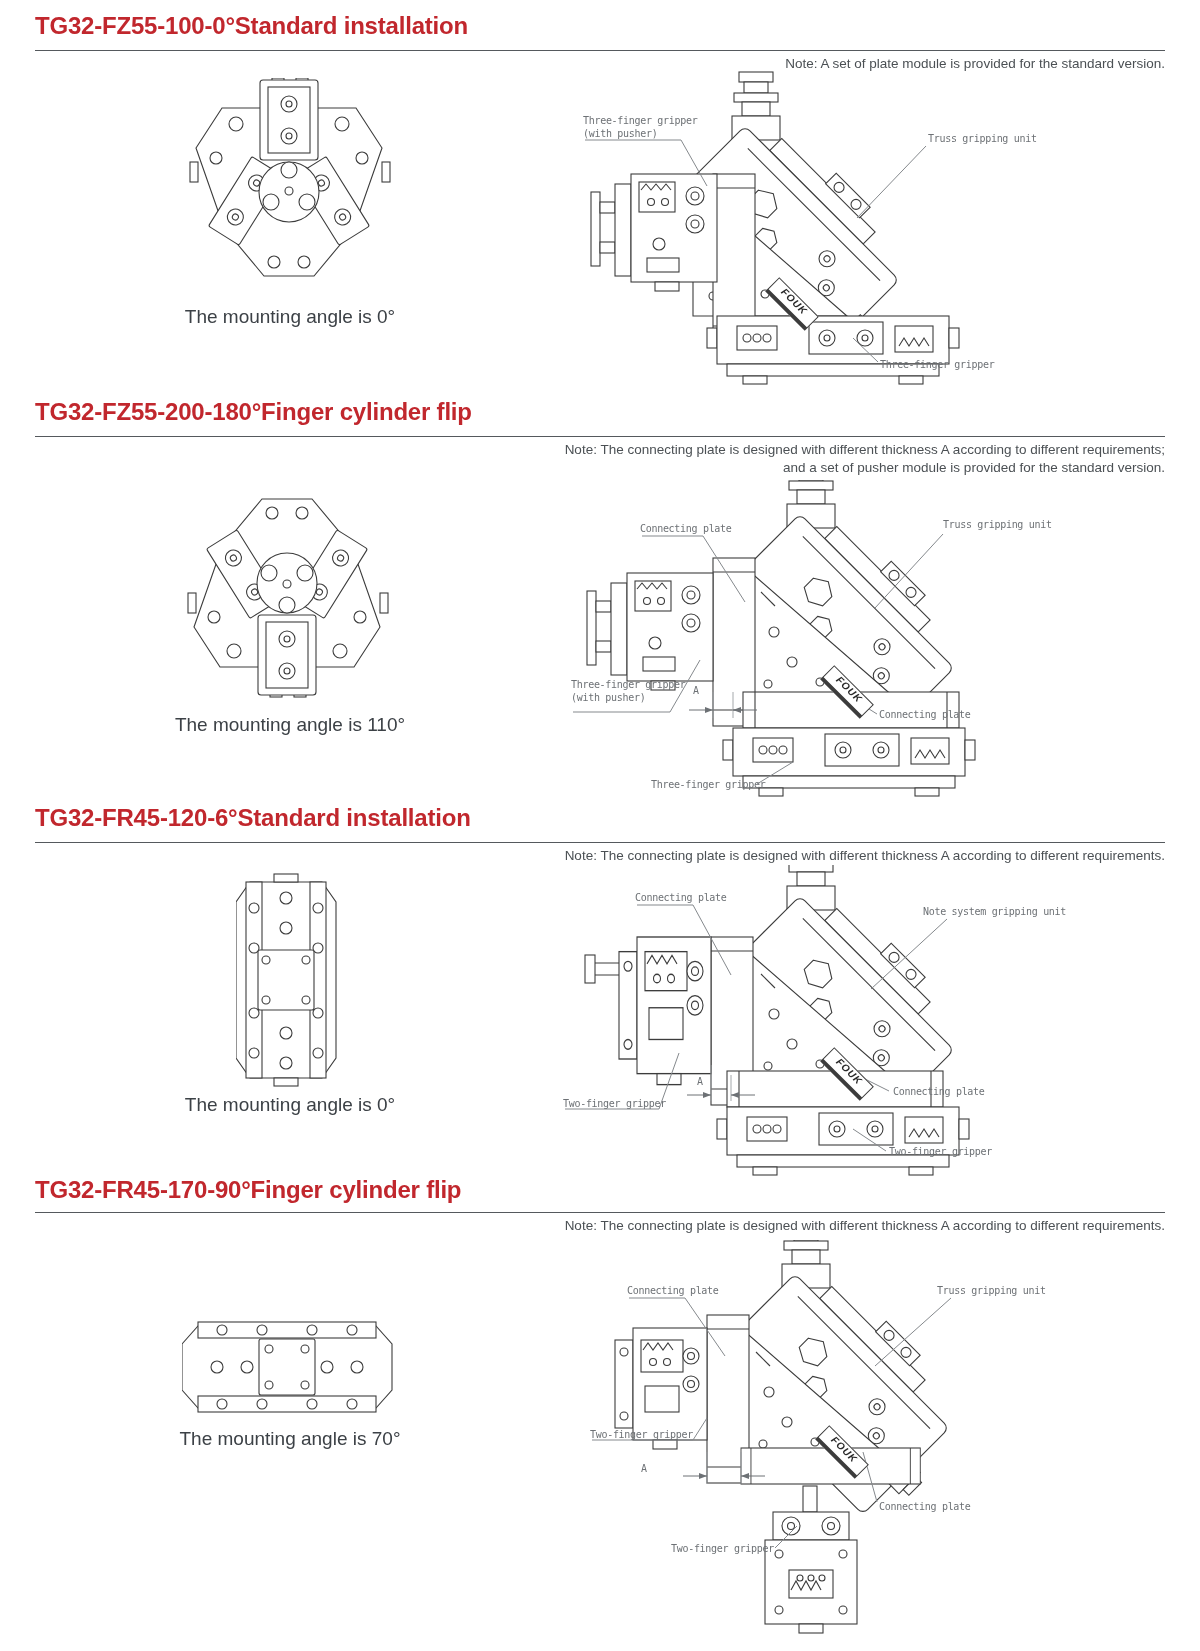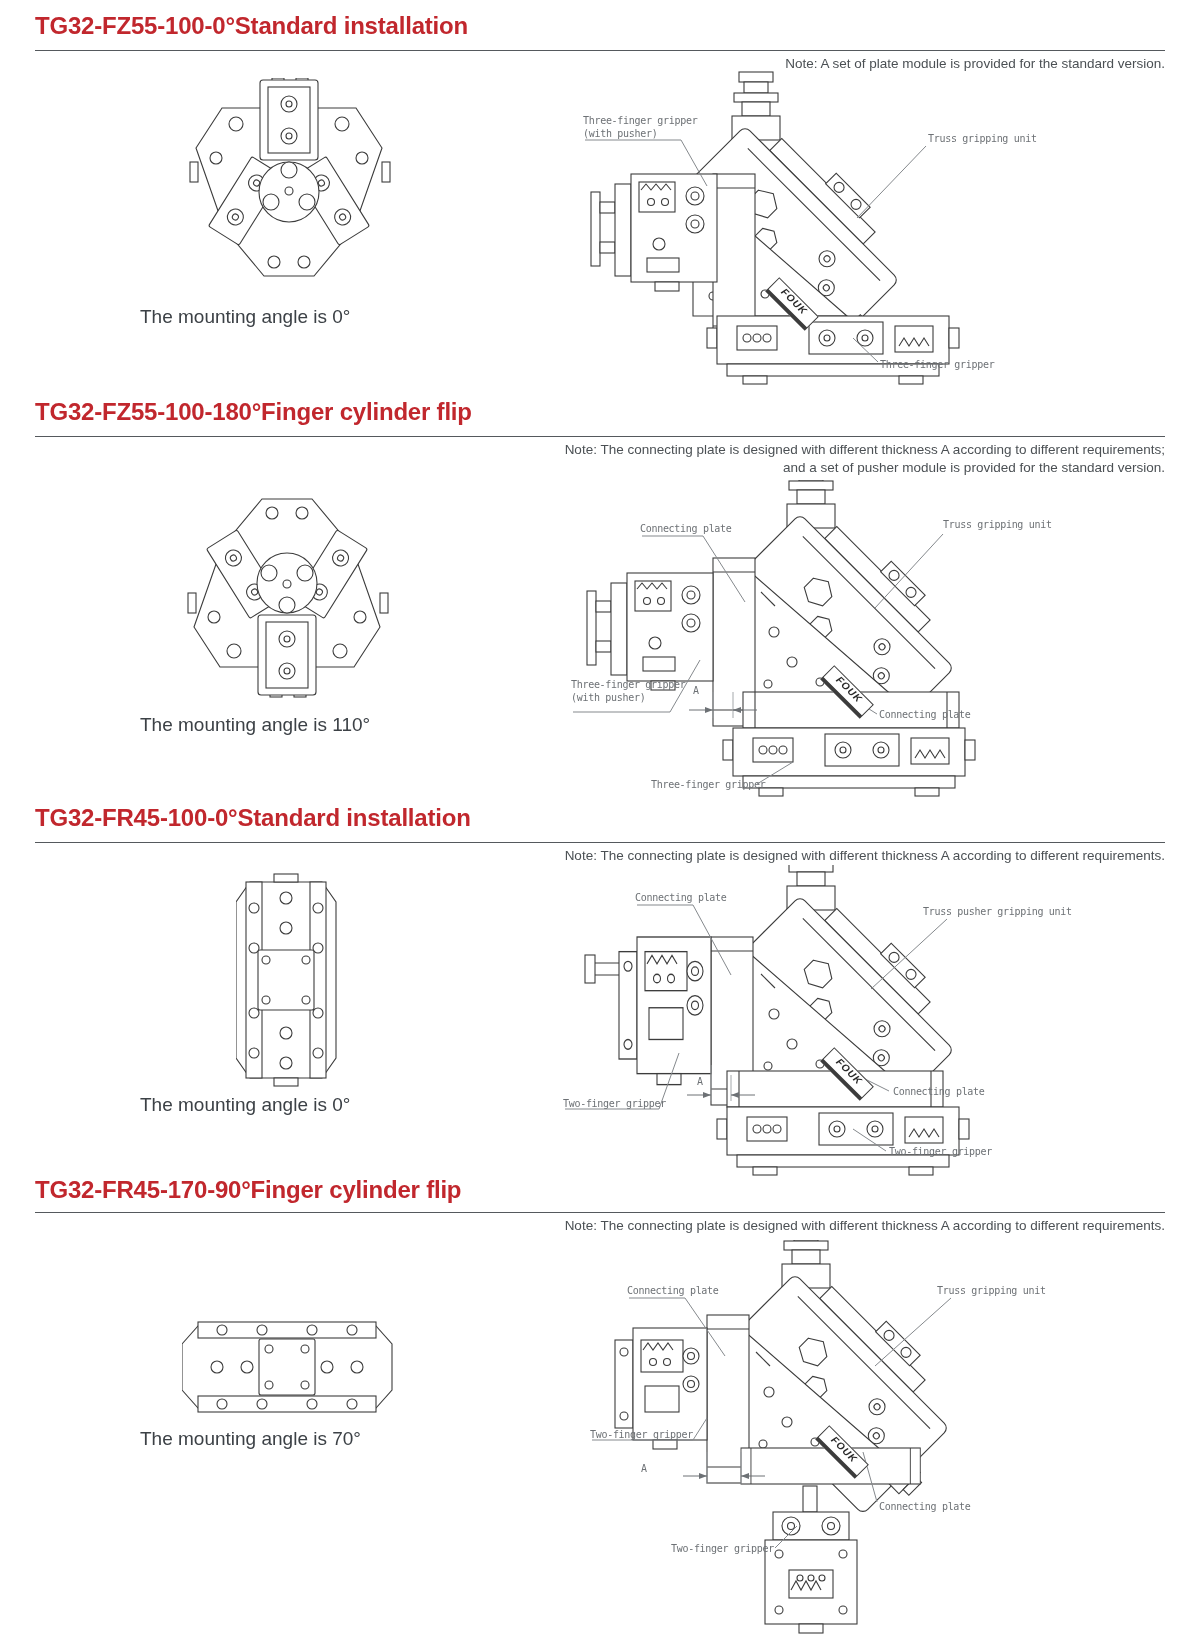--- a/index.html
+++ b/index.html
@@ -3,21 +3,21 @@
 <meta charset="utf-8">
 <style>
   html,body{margin:0;padding:0;background:#e8e8e8;}
   .page{position:relative;width:1200px;height:1651px;background:#ffffff;margin:0 auto;
         font-family:"Liberation Sans",sans-serif;overflow:hidden;}
   .title{position:absolute;left:35px;font-size:24px;font-weight:bold;color:#c1272d;
          letter-spacing:-0.2px;white-space:nowrap;}
   .rule{position:absolute;left:35px;right:35px;border-top:1.6px solid #55595d;height:0;}
   .note{position:absolute;right:35px;left:300px;text-align:right;font-size:13.5px;color:#4b5054;
         white-space:pre-line;line-height:1.35;}
-  .caption{position:absolute;width:300px;font-size:19px;color:#3c4146;}
+  .caption{position:absolute;width:300px;text-align:center;font-size:19px;color:#3c4146;}
   .lfig{position:absolute;}
   .rfig{position:absolute;left:555px;width:645px;}
   .rfig svg{position:absolute;left:0;top:0;}
   .lbl{position:absolute;font-family:"DejaVu Sans Mono",monospace;font-size:10px;color:#6d7175;
        white-space:pre-line;line-height:1.3;letter-spacing:-0.3px;}
   .fouk{position:absolute;width:56px;height:20px;line-height:17px;text-align:center;
         transform:rotate(45deg);font:italic bold 10px "Liberation Sans",sans-serif;
         border:1.5px solid #3c3c3c;border-bottom:4px solid #3c3c3c;background:#fff;
         color:#2a2a2a;letter-spacing:1px;box-sizing:border-box;}
   .ldr{stroke:#85898d;stroke-width:1;fill:none;}
@@ -259,21 +259,21 @@
       <line class="ldr" x1="371" y1="76" x2="302" y2="148"></line>
       <line class="ldr" x1="323" y1="292" x2="298" y2="268"></line>
     </svg>
     <div class="lbl" style="left:28px;top:44px">Three-finger gripper
 (with pusher)</div>
     <div class="lbl" style="left:373px;top:62px">Truss gripping unit</div>
     <div class="lbl" style="left:325px;top:288px">Three-finger gripper</div>
   </div>
   <div class="fouk" style="left:764px;top:294px">FOUK</div>
 
-  <div class="title" style="top:398px">TG32-FZ55-100-180°Finger cylinder flip</div>
+  <div class="title" style="top:398px">TG32-FZ55-200-180°Finger cylinder flip</div>
   <div class="rule" style="top:436px"></div>
   <div class="note" style="top:441px">Note: The connecting plate is designed with different thickness A according to different requirements;
 and a set of pusher module is provided for the standard version.</div>
 
   <div class="lfig" style="left:180px;top:492px">
     <svg width="216" height="206" viewBox="0 0 216 206">
       <use href="#trigrip" transform="translate(0,205) scale(1,-1)"></use>
     </svg>
   </div>
   <div class="caption" style="left:140px;top:714px">The mounting angle is 110°</div>
@@ -299,21 +299,21 @@
     <div class="lbl" style="left:85px;top:42px">Connecting plate</div>
     <div class="lbl" style="left:388px;top:38px">Truss gripping unit</div>
     <div class="lbl" style="left:16px;top:198px">Three-finger gripper
 (with pusher)</div>
     <div class="lbl" style="left:138px;top:204px">A</div>
     <div class="lbl" style="left:324px;top:228px">Connecting plate</div>
     <div class="lbl" style="left:96px;top:298px">Three-finger gripper</div>
   </div>
   <div class="fouk" style="left:819px;top:682px">FOUK</div>
 
-  <div class="title" style="top:804px">TG32-FR45-100-0°Standard installation</div>
+  <div class="title" style="top:804px">TG32-FR45-120-6°Standard installation</div>
   <div class="rule" style="top:842px"></div>
   <div class="note" style="top:847px">Note: The connecting plate is designed with different thickness A according to different requirements.</div>
 
   <div class="lfig" style="left:236px;top:868px">
     <svg width="102" height="224" viewBox="0 0 102 224">
       <use href="#vgrip"></use>
     </svg>
   </div>
   <div class="caption" style="left:140px;top:1094px">The mounting angle is 0°</div>
 
@@ -331,21 +331,21 @@
       <path class="ext" d="M156,200 V236 M176,210 V236"></path>
       <line class="dim" x1="132" y1="230" x2="156" y2="230" marker-end="url(#arr)"></line>
       <line class="dim" x1="200" y1="230" x2="176" y2="230" marker-end="url(#arr)"></line>
       <polyline class="ldr" points="82,40 138,40 176,110"></polyline>
       <line class="ldr" x1="392" y1="54" x2="316" y2="124"></line>
       <polyline class="ldr" points="10,244 104,244 124,188"></polyline>
       <line class="ldr" x1="298" y1="208" x2="334" y2="226"></line>
       <line class="ldr" x1="331" y1="286" x2="298" y2="264"></line>
     </svg>
     <div class="lbl" style="left:80px;top:26px">Connecting plate</div>
-    <div class="lbl" style="left:368px;top:40px">Truss pusher gripping unit</div>
+    <div class="lbl" style="left:368px;top:40px">Note system gripping unit</div>
     <div class="lbl" style="left:8px;top:232px">Two-finger gripper</div>
     <div class="lbl" style="left:142px;top:210px">A</div>
     <div class="lbl" style="left:338px;top:220px">Connecting plate</div>
     <div class="lbl" style="left:334px;top:280px">Two-finger gripper</div>
   </div>
   <div class="fouk" style="left:819px;top:1064px">FOUK</div>
 
   <div class="title" style="top:1176px">TG32-FR45-170-90°Finger cylinder flip</div>
   <div class="rule" style="top:1212px"></div>
   <div class="note" style="top:1217px">Note: The connecting plate is designed with different thickness A according to different requirements.</div>

